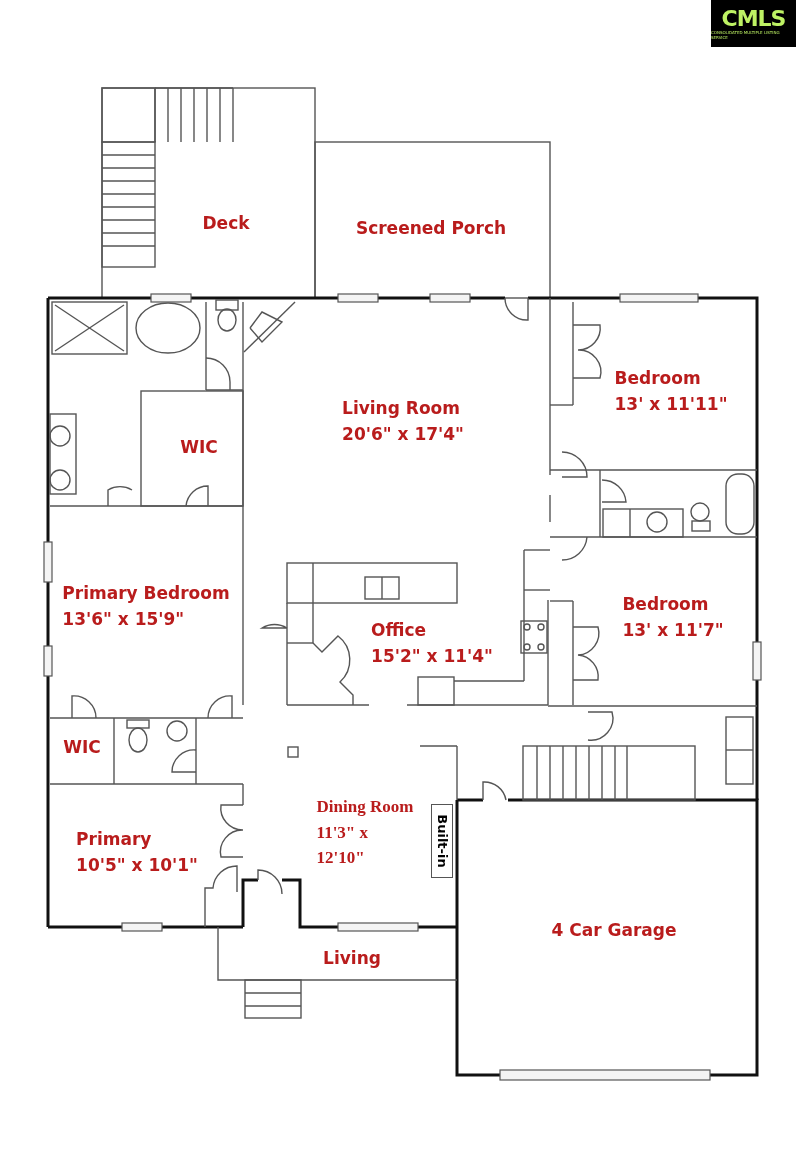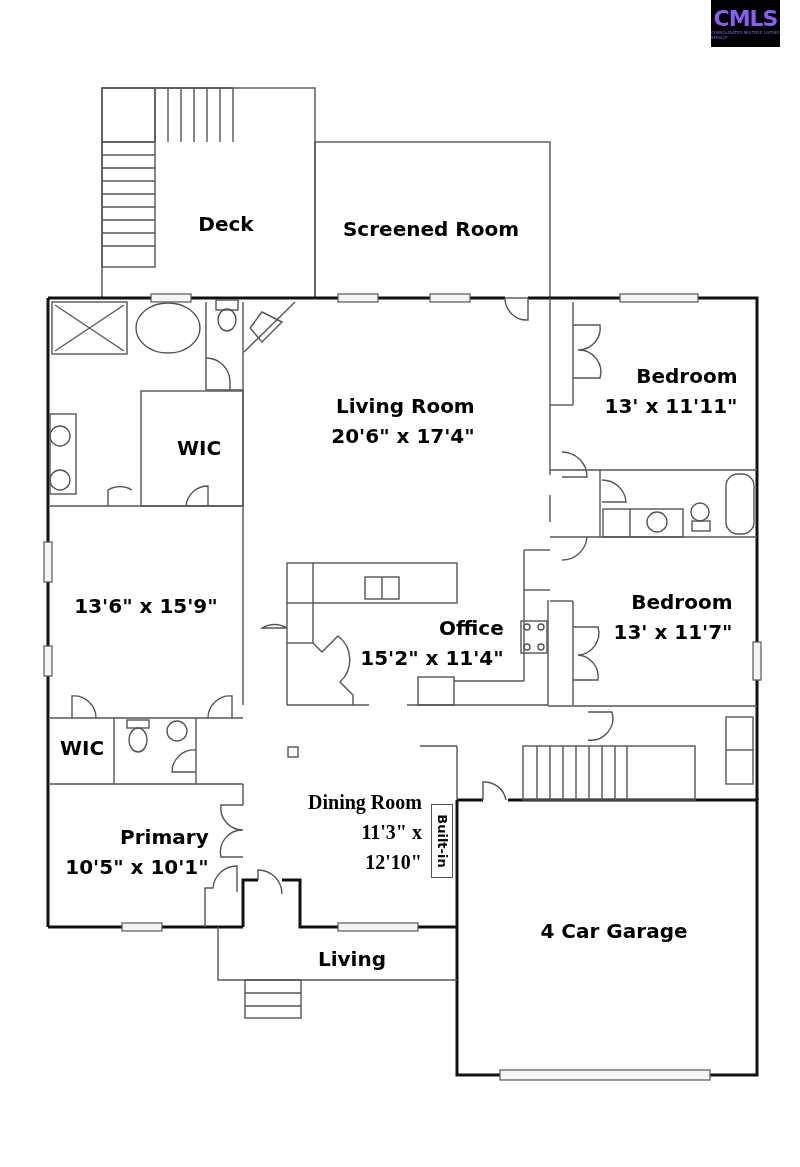--- a/index.html
+++ b/index.html
@@ -1,23 +1,23 @@
 <!DOCTYPE html>
 <html><head>
 <meta charset="utf-8">
 <style>
   html, body { margin:0; padding:0; background:#ffffff; }
   body { width:800px; height:1167px; position:relative; overflow:hidden; font-family:"DejaVu Sans", sans-serif; }
   svg.plan { position:absolute; left:0; top:0; width:800px; height:1167px; }
   .w  { stroke:#111; stroke-width:3; fill:none; }
   .t  { stroke:#555; stroke-width:1.4; fill:none; }
   .win{ stroke:#555; stroke-width:1.2; fill:#f4f4f4; }
-  .lbl{ position:absolute; font-weight:bold; color:#000000; font-size:20px; text-align:right; white-space:nowrap; transform:translate(-50%,-50%); line-height:1.5; }
+  .lbl{ position:absolute; font-weight:bold; color:#b91c1c; font-size:17px; text-align:left; white-space:nowrap; transform:translate(-50%,-50%); line-height:1.5; }
   .lbl div { display:block; }
-  .logo { position:absolute; left:711px; top:0; width:69px; height:47px; background:#000; color:#8b5cf6; display:flex; flex-direction:column; align-items:center; justify-content:center; }
+  .logo { position:absolute; left:711px; top:0; width:85px; height:47px; background:#000; color:#bef264; display:flex; flex-direction:column; align-items:center; justify-content:center; }
   .logo .big { font-family:"DejaVu Sans", sans-serif; font-size:22px; font-weight:bold; letter-spacing:-1px; line-height:22px; }
   .logo .small { font-size:4px; line-height:5px; }
   .builtin { position:absolute; left:431px; top:804px; width:22px; height:74px; border:1.2px solid #555; background:#fff; box-sizing:border-box; }
   .builtin span { position:absolute; left:50%; top:50%; transform:translate(-50%,-50%) rotate(90deg); font-weight:bold; font-size:13px; white-space:nowrap; }
 </style>
 </head>
 <body>
 
 <svg class="plan" viewBox="0 0 800 1167" xmlns="http://www.w3.org/2000/svg">
 
@@ -204,34 +204,35 @@
 
 <div class="logo">
   <span class="big">CMLS</span>
   <span class="small">CONSOLIDATED MULTIPLE LISTING SERVICE</span>
 </div>
 
 <div class="lbl" style="left:226px;top:224px;">
     <div>Deck</div>
   </div>
 <div class="lbl" style="left:431px;top:229px;">
-    <div>Screened Room</div>
+    <div>Screened Porch</div>
   </div>
 <div class="lbl" style="left:403px;top:421px;">
   <div>Living Room</div>
   <div>20'6" x 17'4"</div>
 </div>
 <div class="lbl" style="left:671px;top:391px;">
   <div>Bedroom</div>
   <div>13' x 11'11"</div>
 </div>
 <div class="lbl" style="left:199px;top:448px;">
     <div>WIC</div>
   </div>
 <div class="lbl" style="left:146px;top:606px;">
+  <div>Primary Bedroom</div>
   <div>13'6" x 15'9"</div>
 </div>
 <div class="lbl" style="left:432px;top:643px;">
   <div>Office</div>
   <div>15'2" x 11'4"</div>
 </div>
 <div class="lbl" style="left:673px;top:617px;">
   <div>Bedroom</div>
   <div>13' x 11'7"</div>
 </div>

